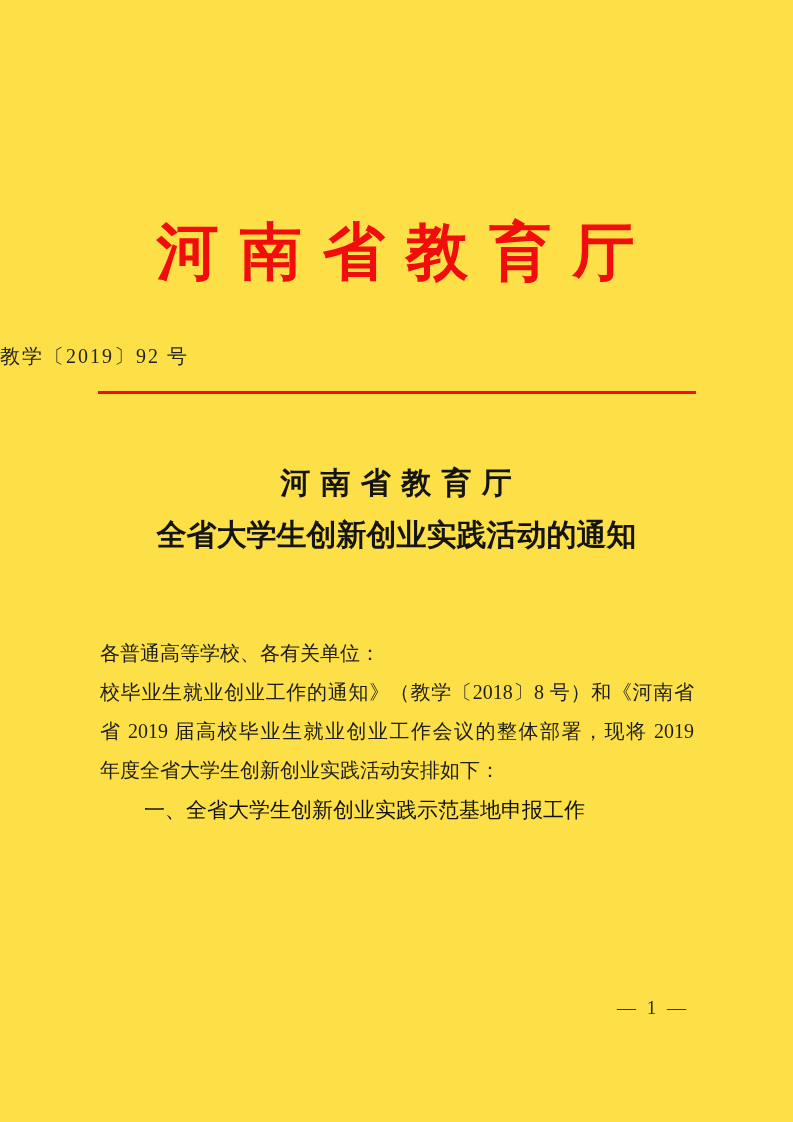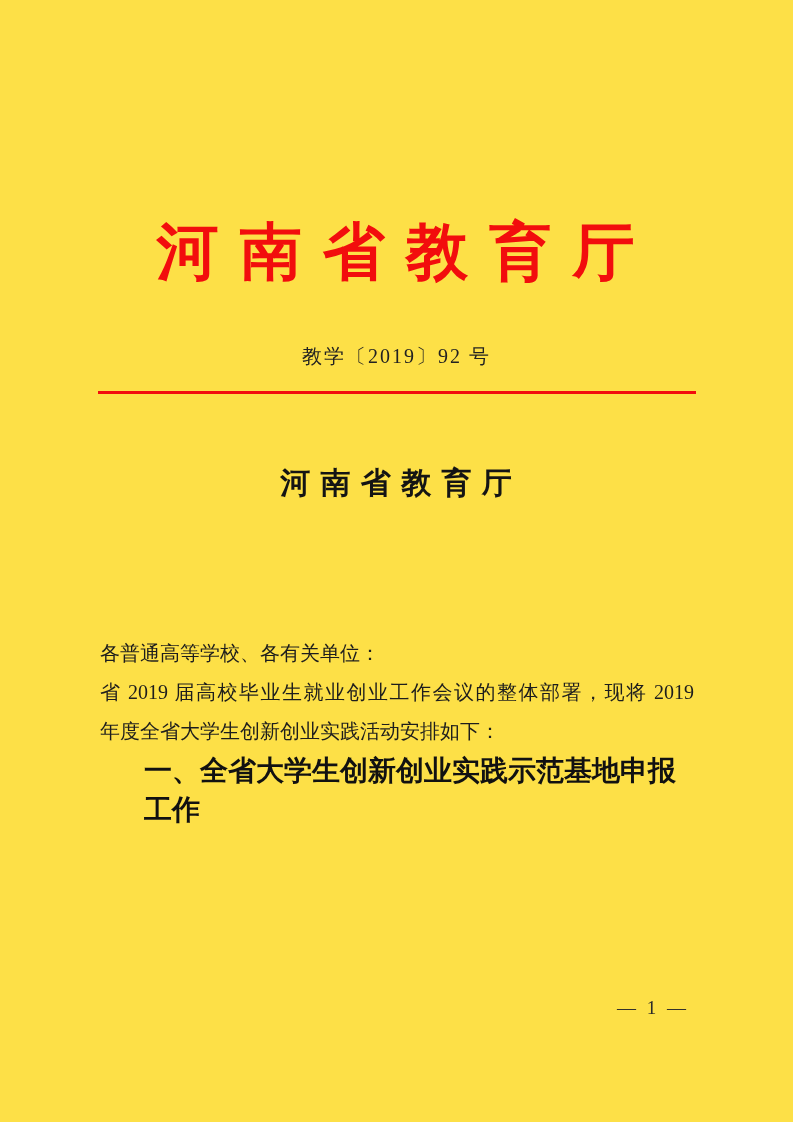--- a/index.html
+++ b/index.html
@@ -29,21 +29,20 @@
     line-height: 80px;
     letter-spacing: 2px;
     white-space: nowrap;
   }
   
   .docnum {
     position: absolute;
     top: 340px;
     left: 0;
     width: 100%;
-    text-align: center;
     font-size: 20px;
     line-height: 32px;
     letter-spacing: 2px;
     color: #222222;
   }
   
   .rule {
     position: absolute;
     top: 391px;
     left: 98px;
@@ -84,22 +83,22 @@
   }
   .bl.just {
     text-align: justify;
     text-align-last: justify;
   }
   .bl.ind {
     padding-left: 44px;
   }
   .bl.heading {
     font-family: "Liberation Sans", "DejaVu Sans", sans-serif;
-    font-weight: 700;
-    font-size: 28px;
+    font-weight: 400;
+    font-size: 21px;
     color: #111111;
   }
   
   .pageno {
     position: absolute;
     top: 996px;
     right: 104px;
     font-size: 19px;
     line-height: 24px;
     letter-spacing: 3px;
@@ -113,24 +112,26 @@
 <div class="page">
 
   <div class="agency red" style="color: rgb(242, 13, 13);">河 南 省 教 育 厅</div>
 
   <div class="docnum">教学〔2019〕92 号</div>
 
   <div class="rule red-bg" style="background: rgb(242, 13, 13);"></div>
 
   <div class="title-block">
     <div class="title-line spaced">河 南 省 教 育 厅</div>
+    <div class="title-line">全省大学生创新创业实践活动的通知</div>
   </div>
 
   <div class="body-block">
     <div class="bl">各普通高等学校、各有关单位：</div>
+    <div class="bl just">校毕业生就业创业工作的通知》（教学〔2018〕8 号）和《河南省</div>
     <div class="bl just">省 2019 届高校毕业生就业创业工作会议的整体部署，现将 2019</div>
     <div class="bl">年度全省大学生创新创业实践活动安排如下：</div>
     <div class="bl heading ind">一、全省大学生创新创业实践示范基地申报工作</div>
   </div>
 
   <div class="pageno">— 1 —</div>
 
 </div>
 
 </body></html>

